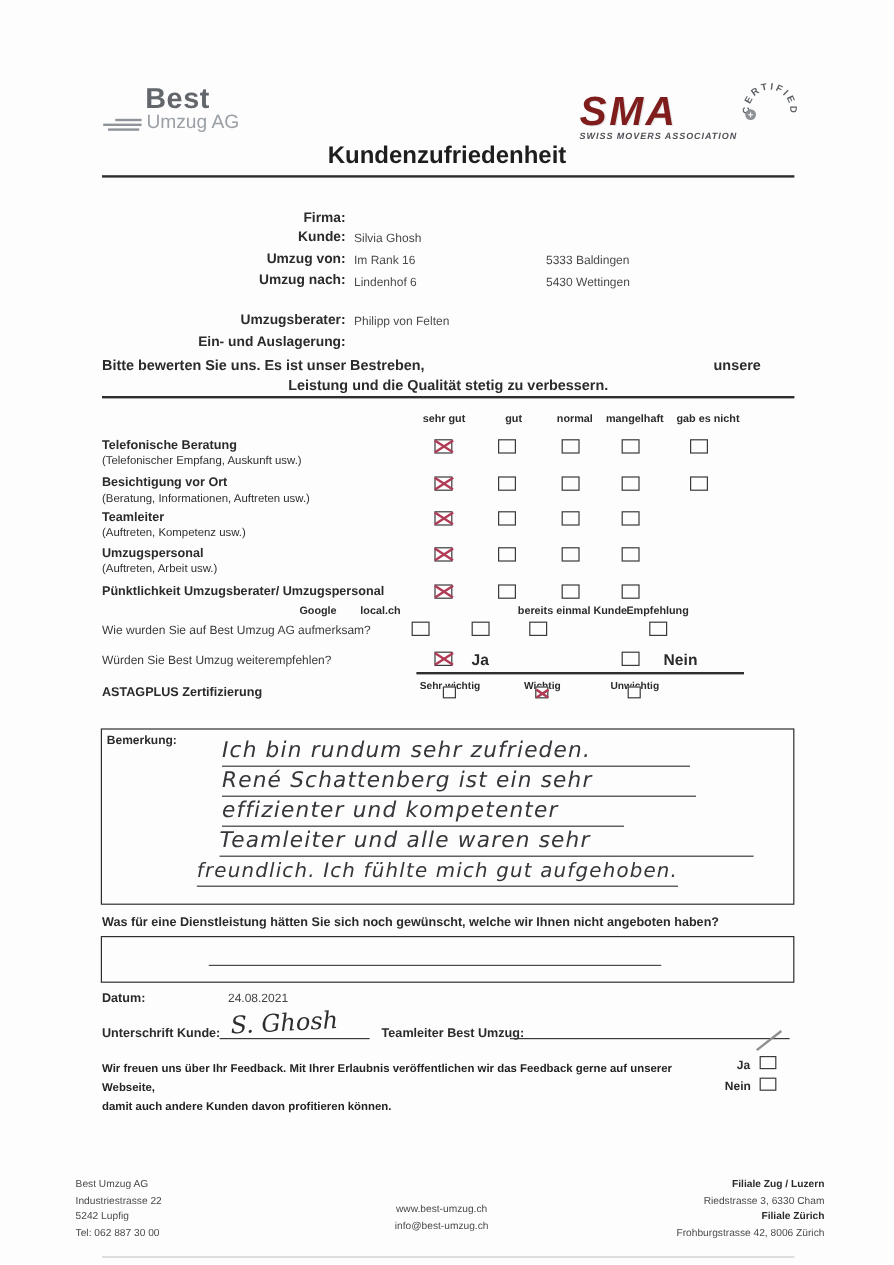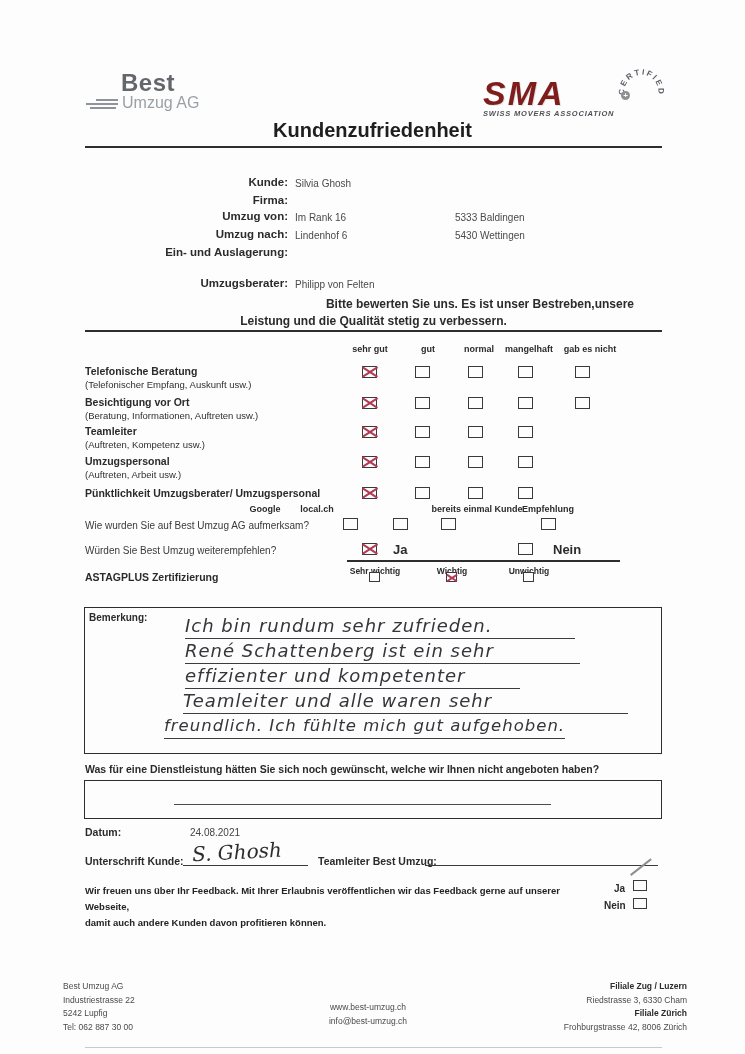--- a/index.html
+++ b/index.html
@@ -33,21 +33,21 @@
   
   .info { position:absolute; left:85px; top:174px; width:577px; }
   .info-row { position:relative; display:flex; line-height:16px; }
   .info-label { width:203px; text-align:right; font-weight:bold; font-size:11.5px; }
   .info-value { margin-left:7px; font-size:10px; color:#4a4a4a; padding-top:2px; }
   .info-value2 { position:absolute; left:370px; top:2px; font-size:10px; color:#4a4a4a; }
   .info-row.advisor { margin-top:15px; }
 
   
   .intro { position:absolute; left:85px; top:297px; width:577px; font-weight:bold; font-size:12px; }
-  .intro .l1 { display:flex; justify-content:flex-end; padding-right:28px; }
+  .intro .l1 { display:flex; justify-content:space-between; padding-right:28px; }
   .intro .l2 { text-align:center; margin-top:3px; }
   .intro-rule { position:absolute; left:85px; top:330px; width:577px; height:2px; background:#2e2e2e; }
 
   
   .abs { position:absolute; }
   .colhead { position:absolute; width:90px; text-align:center; font-size:9px; font-weight:bold; color:#2b2b2b; }
   .cb { position:absolute; width:15px; height:12px; border:1.7px solid #3a3a3a; background:#fdfdfd; }
   .cb.checked::before, .cb.checked::after { content:""; position:absolute; left:-2px; top:4px; width:18px; height:1.7px; background:#b13b55; }
   .cb.checked::before { transform:rotate(33deg); }
   .cb.checked::after  { transform:rotate(-33deg); }
@@ -116,44 +116,44 @@
       <text font-size="8" letter-spacing="2"><textPath href="#arcp">CERTIFIED</textPath></text>
     </svg>
     <div class="sma-plus">+</div>
   </div>
 
   <div class="doc-title">Kundenzufriedenheit</div>
   <div class="title-rule"></div>
 
   <div class="info">
     <div class="info-row">
+      <div class="info-label">Firma:</div>
+      <div class="info-value"></div>
+    </div>
+    <div class="info-row">
       <div class="info-label">Kunde:</div>
       <div class="info-value">Silvia Ghosh</div>
-    </div>
-    <div class="info-row">
-      <div class="info-label">Firma:</div>
-      <div class="info-value"></div>
     </div>
     <div class="info-row">
       <div class="info-label">Umzug von:</div>
       <div class="info-value">Im Rank 16</div>
       <div class="info-value2">5333 Baldingen</div>
     </div>
     <div class="info-row">
       <div class="info-label">Umzug nach:</div>
       <div class="info-value">Lindenhof 6</div>
       <div class="info-value2">5430 Wettingen</div>
     </div>
-    <div class="info-row">
-      <div class="info-label">Ein- und Auslagerung:</div>
-      <div class="info-value"></div>
-    </div>
     <div class="info-row advisor">
       <div class="info-label">Umzugsberater:</div>
       <div class="info-value">Philipp von Felten</div>
+    </div>
+    <div class="info-row">
+      <div class="info-label">Ein- und Auslagerung:</div>
+      <div class="info-value"></div>
     </div>
   </div>
 
   <div class="intro">
     <div class="l1">
         <span>Bitte bewerten Sie uns. Es ist unser Bestreben,</span>
         <span>unsere</span>
       </div>
     <div class="l2">Leistung und die Qualität stetig zu verbessern.</div>
   </div>

